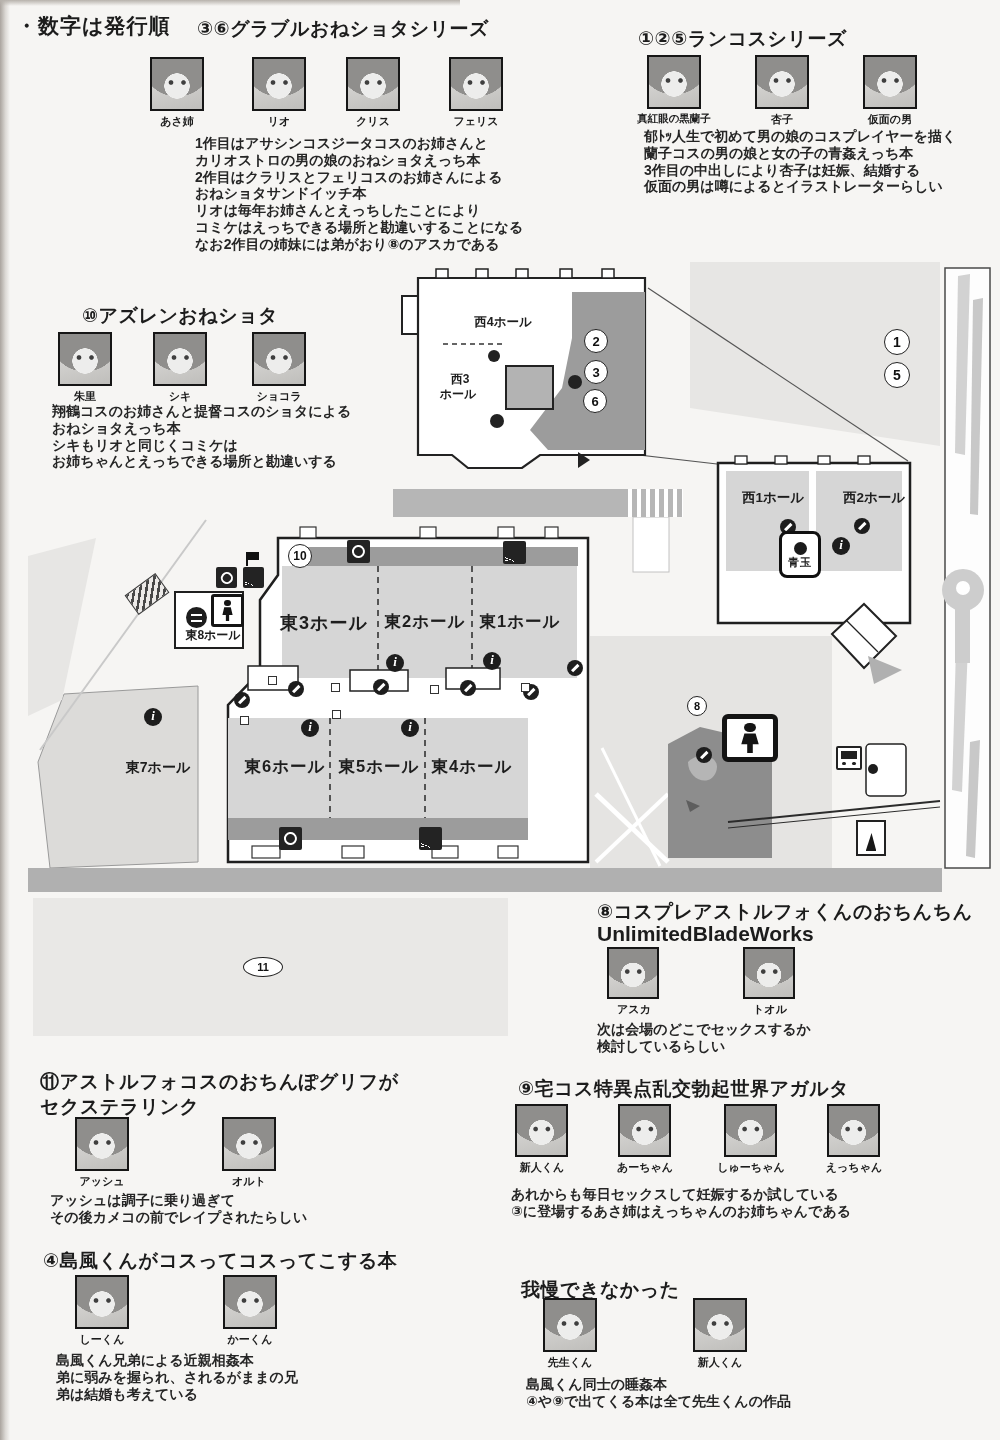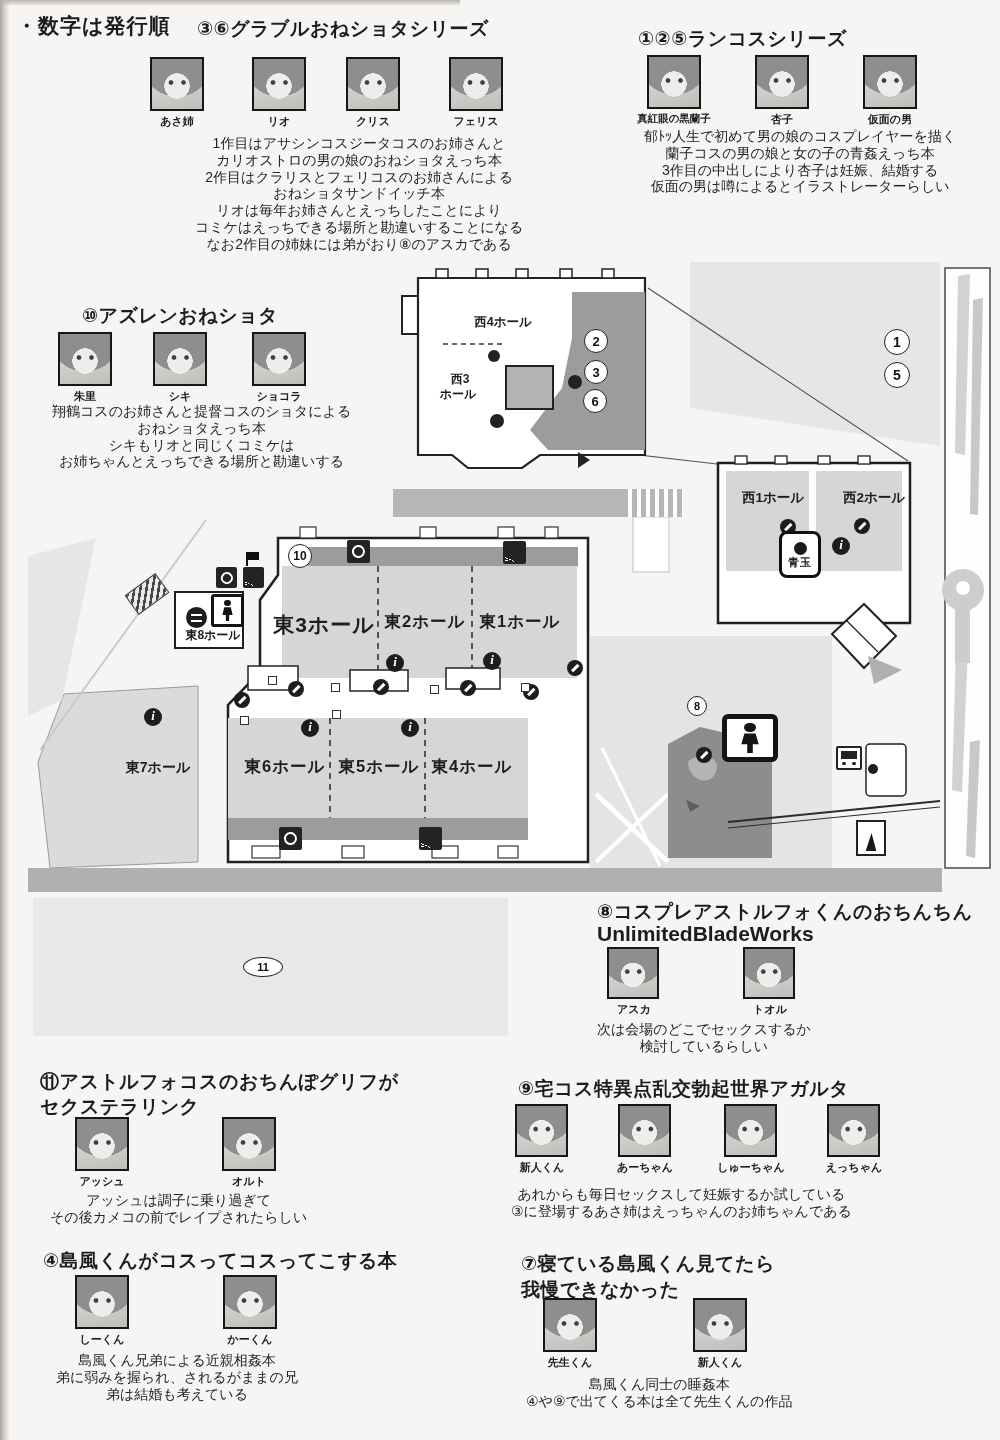--- a/index.html
+++ b/index.html
@@ -3,21 +3,21 @@
 <meta charset="utf-8">
 <style>
   html,body{margin:0;padding:0;}
   body{font-family:"Liberation Sans","DejaVu Sans",sans-serif;background:#e9e7e4;}
   .page{position:relative;width:1000px;height:1440px;background:#f6f5f3;overflow:hidden;color:#1c1c1c;}
   .edge-left{position:absolute;left:0;top:0;width:10px;height:100%;background:linear-gradient(90deg,#aaa49e,#dcd9d5 55%,rgba(246,245,243,0));}
   .edge-top{position:absolute;left:0;top:0;width:460px;height:6px;background:linear-gradient(#b7b2ac,rgba(246,245,243,0));}
   .note{position:absolute;font-size:21px;font-weight:700;letter-spacing:1px;}
   .sec-title{position:absolute;font-size:19px;font-weight:800;letter-spacing:.5px;white-space:nowrap;}
   .sec-title.latin{font-size:21px;letter-spacing:0;}
-  .desc{position:absolute;font-size:14px;font-weight:400;line-height:16.8px;color:#252525;text-align:center;}
+  .desc{position:absolute;font-size:14px;font-weight:700;line-height:16.8px;color:#252525;}
   .desc div{white-space:nowrap;}
   .char{position:absolute;width:54px;}
   .portrait{width:54px;height:54px;box-sizing:border-box;border:2px solid #161616;background:
     radial-gradient(circle at 38% 47%, #3f3f3f 0 1.8px, transparent 2.8px),
     radial-gradient(circle at 63% 47%, #3f3f3f 0 1.8px, transparent 2.8px),
     radial-gradient(circle at 50% 54%, #ededec 0 34%, transparent 35%),
     radial-gradient(ellipse 62% 50% at 50% 25%, #8f8e8c 0 99%, transparent 100%),
     linear-gradient(165deg,#e2e1df,#bfbebb);}
   .char-name{position:absolute;top:calc(100% + 3px);left:50%;transform:translateX(-50%);font-size:11px;font-weight:700;white-space:nowrap;}
   .map-svg{position:absolute;left:0;top:0;pointer-events:none;}
@@ -222,21 +222,21 @@
     <rect x="33" y="898" width="475" height="138" fill="#e9e8e6"></rect>
   </svg>
 
   <div class="icn crosswalk" style="left:628px;top:489px;width:55px;height:28px"></div>
 
   <div class="hall2" style="left:503px;top:314px;font-size:12.5px">西4ホール</div>
   <div class="hall2" style="left:460px;top:371px;font-size:12px">西3</div>
   <div class="hall2" style="left:458px;top:386px;font-size:12px">ホール</div>
   <div class="hall2" style="left:773px;top:489px;font-size:13.5px">西1ホール</div>
   <div class="hall2" style="left:874px;top:489px;font-size:13.5px">西2ホール</div>
-  <div class="hall" style="left:324px;top:611px;font-size:21px">東3ホール</div>
+  <div class="hall" style="left:324px;top:611px;font-size:18px">東3ホール</div>
   <div class="hall" style="left:425px;top:611px;font-size:16.5px">東2ホール</div>
   <div class="hall" style="left:520px;top:611px;font-size:16.5px">東1ホール</div>
   <div class="hall" style="left:285px;top:756px;font-size:16.5px">東6ホール</div>
   <div class="hall" style="left:379px;top:756px;font-size:16.5px">東5ホール</div>
   <div class="hall" style="left:472px;top:756px;font-size:16.5px">東4ホール</div>
   <div class="hall2" style="left:158px;top:759px;font-size:14px">東7ホール</div>
   <div class="hall2" style="left:213px;top:627px;font-size:12px">東8ホール</div>
 
   <div class="mk" style="left:884px;top:329px;width:26px;height:26px;font-size:14px">1</div>
   <div class="mk" style="left:884px;top:362px;width:26px;height:26px;font-size:14px">5</div>
@@ -347,21 +347,20 @@
   <div class="char" style="left:223px;top:1275px">
     <div class="portrait"></div>
     <div class="char-name">かーくん</div>
   </div>
   <div class="desc" style="left:56px;top:1352px">
     <div>島風くん兄弟による近親相姦本</div>
     <div>弟に弱みを握られ、されるがままの兄</div>
     <div>弟は結婚も考えている</div>
   </div>
 
-  <div class="sec-title" style="left:521px;top:1251px">⑦寝ている島風くん見てたら</div>
   <div class="sec-title" style="left:521px;top:1277px">我慢できなかった</div>
   <div class="char" style="left:543px;top:1298px">
     <div class="portrait"></div>
     <div class="char-name">先生くん</div>
   </div>
   <div class="char" style="left:693px;top:1298px">
     <div class="portrait"></div>
     <div class="char-name">新人くん</div>
   </div>
   <div class="desc" style="left:526px;top:1376px">

